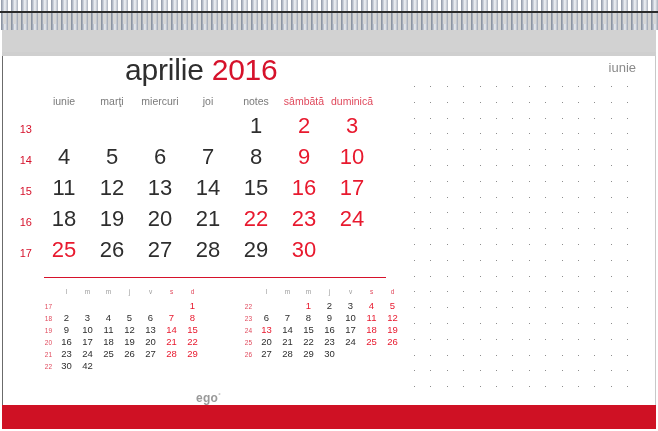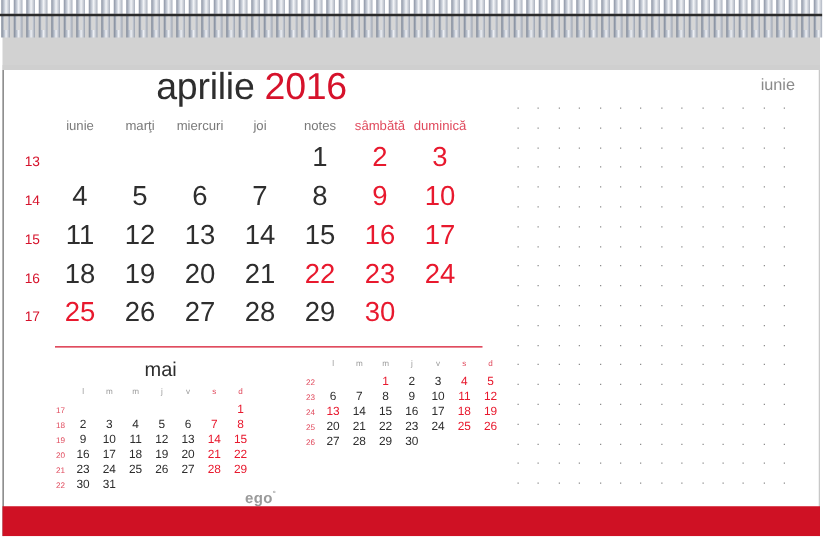--- a/index.html
+++ b/index.html
@@ -953,21 +953,20 @@
           <div class="mg-cell">29</div>
           <div class="mg-cell red">30</div>
           <div class="mg-cell empty"></div>
         </div>
       </div>
   </div>
 
   <div id="red-divider"></div>
 
   <div class="mini-cal" id="mini-mai">
-    <div class="mini-title">mai</div>
     <div class="mini-head mini-row">
       <div class="mini-wk"></div>
     <div class="mini-cell">l</div>
         <div class="mini-cell">m</div>
         <div class="mini-cell">m</div>
         <div class="mini-cell">j</div>
         <div class="mini-cell">v</div>
         <div class="mini-cell wknd">s</div>
         <div class="mini-cell wknd">d</div>
       </div>
@@ -1018,21 +1017,21 @@
           <div class="mini-cell">24</div>
           <div class="mini-cell">25</div>
           <div class="mini-cell">26</div>
           <div class="mini-cell">27</div>
           <div class="mini-cell red">28</div>
           <div class="mini-cell red">29</div>
         </div>
         <div class="mini-row">
           <div class="mini-wk">22</div>
           <div class="mini-cell">30</div>
-          <div class="mini-cell">31</div>
+          <div class="mini-cell">42</div>
           <div class="mini-cell empty"></div>
           <div class="mini-cell empty"></div>
           <div class="mini-cell empty"></div>
           <div class="mini-cell empty"></div>
           <div class="mini-cell empty"></div>
         </div>
       </div>
   </div>
 
   <div class="mini-cal" id="mini-iunie">

